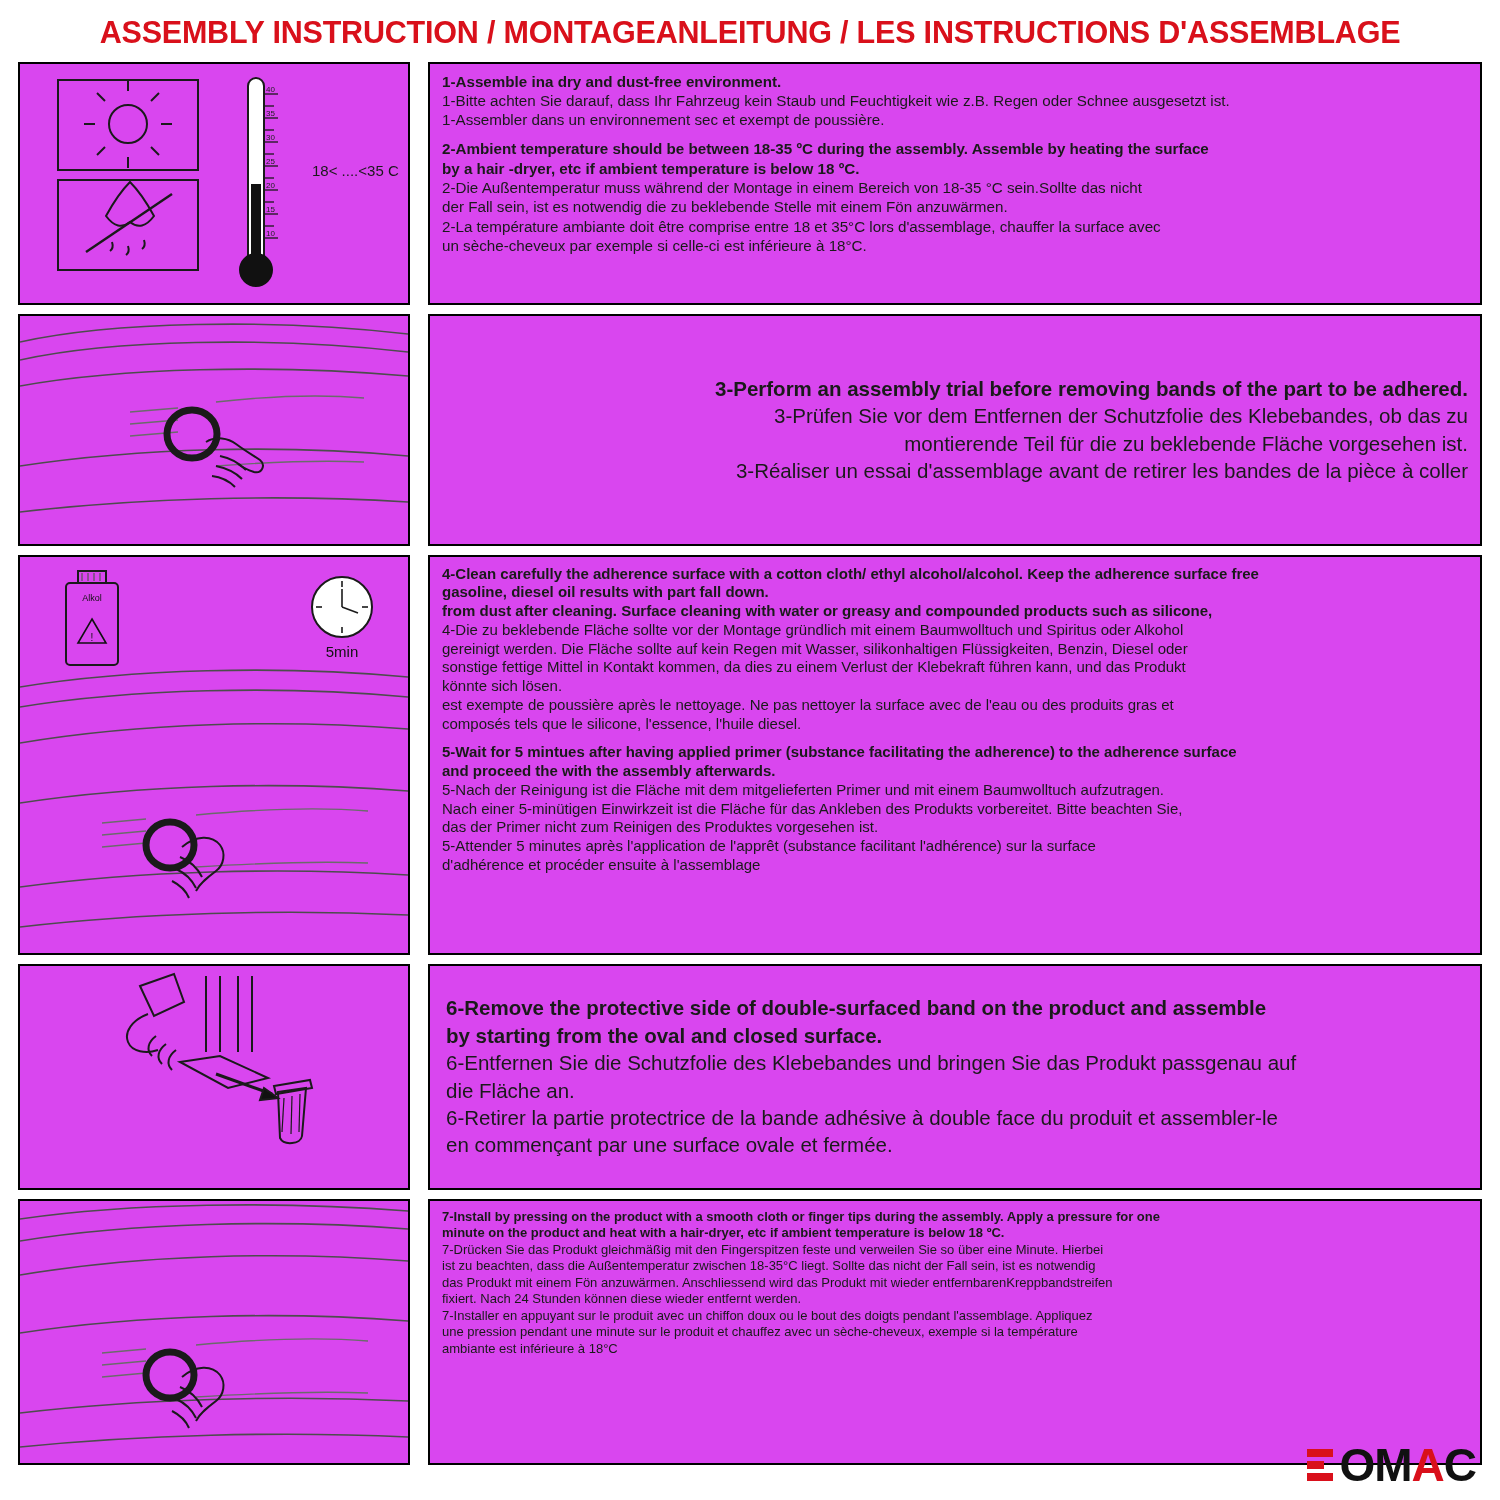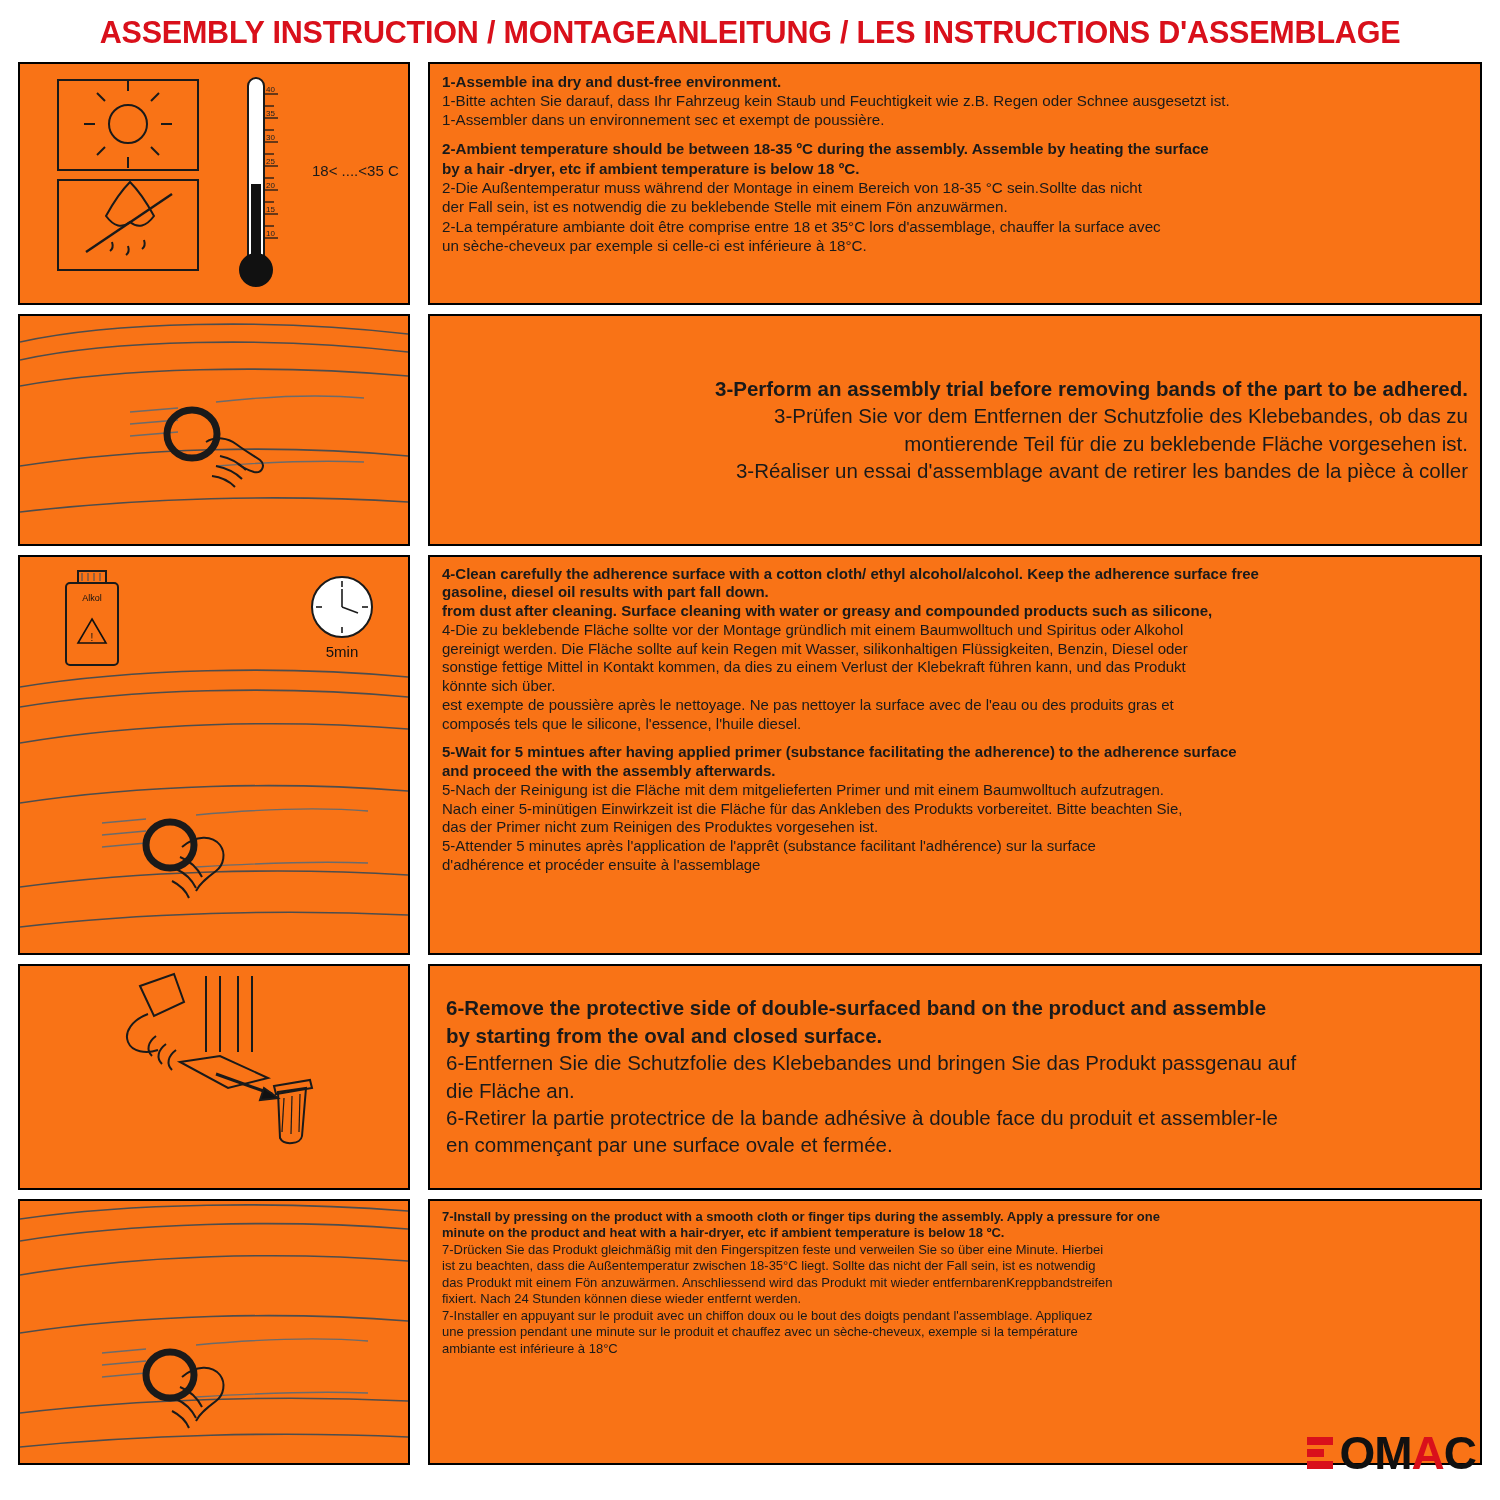--- a/index.html
+++ b/index.html
@@ -32,21 +32,21 @@
     gap:9px;
   }
   .row{
     display:flex;
     gap:9px;
     align-items:stretch;
   }
   .cell{
     border:2px solid #000;
     box-sizing:border-box;
-    background:#f97316;
+    background:#d946ef;
     position:relative;
     overflow:hidden;
   }
   .pic{ width:392px; flex:0 0 392px; }
   .txt{ flex:1 1 auto; padding:8px 12px 8px 12px;margin-left:9px; }
 
   .r1 .cell{height:243px;}
   .r2 .cell{height:232px;align-items:flex-end;}
   .r3 .cell{height:400px;}
   .r4 .cell{height:226px;}
@@ -65,21 +65,21 @@
 
   
   svg{display:block;}
   .lt{fill:none;stroke:#4d4d4d;stroke-width:1.6;}
   .lt2{fill:none;stroke:#6b6b6b;stroke-width:1.4;}
   .dk{fill:none;stroke:#1a1a1a;stroke-width:2;}
 
   
   .logo{
     position:absolute;
-    right:24px;bottom:24px;
+    right:24px;bottom:12px;
     display:flex;align-items:center;
   }
   .logo .bars{
     display:flex;flex-direction:column;justify-content:center;gap:4px;margin-right:6px;
   }
   .logo .bars i{display:block;width:26px;height:8px;background:#d9101b;}
   .logo .bars i.s{width:17px;}
   .logo .word{
     font-size:46px;font-weight:bold;letter-spacing:-1px;color:#111;line-height:1;
   }
@@ -255,21 +255,21 @@
           </g>
         </svg>
       </div>
       <div class="cell txt">
         <p class="p b">4-Clean carefully the adherence surface with a cotton cloth/ ethyl alcohol/alcohol. Keep the adherence surface free</p>
         <p class="p b">gasoline, diesel oil results with part fall down.</p>
         <p class="p b">from dust after cleaning. Surface cleaning with water or greasy and compounded products such as silicone,</p>
         <p class="p">4-Die zu beklebende Fläche sollte vor der Montage gründlich mit einem Baumwolltuch und Spiritus oder Alkohol</p>
         <p class="p">gereinigt werden. Die Fläche sollte auf kein Regen mit Wasser, silikonhaltigen Flüssigkeiten, Benzin, Diesel oder</p>
         <p class="p">sonstige fettige Mittel in Kontakt kommen, da dies zu einem Verlust der Klebekraft führen kann, und das Produkt</p>
-        <p class="p">könnte sich über.</p>
+        <p class="p">könnte sich lösen.</p>
         <p class="p">est exempte de poussière après le nettoyage. Ne pas nettoyer la surface avec de l'eau ou des produits gras et</p>
         <p class="p">composés tels que le silicone, l'essence, l'huile diesel.</p>
         <div class="gap"></div>
         <p class="p b">5-Wait for 5 mintues after having applied primer (substance facilitating the adherence) to the adherence surface</p>
         <p class="p b">and proceed the with the assembly afterwards.</p>
         <p class="p">5-Nach der Reinigung ist die Fläche mit dem mitgelieferten Primer und mit einem Baumwolltuch aufzutragen.</p>
         <p class="p">Nach einer 5-minütigen Einwirkzeit ist die Fläche für das Ankleben des Produkts vorbereitet. Bitte beachten Sie,</p>
         <p class="p">das der Primer nicht zum Reinigen des Produktes vorgesehen ist.</p>
         <p class="p">5-Attender 5 minutes après l'application de l'apprêt (substance facilitant l'adhérence) sur la surface</p>
         <p class="p">d'adhérence et procéder ensuite à l'assemblage</p>

